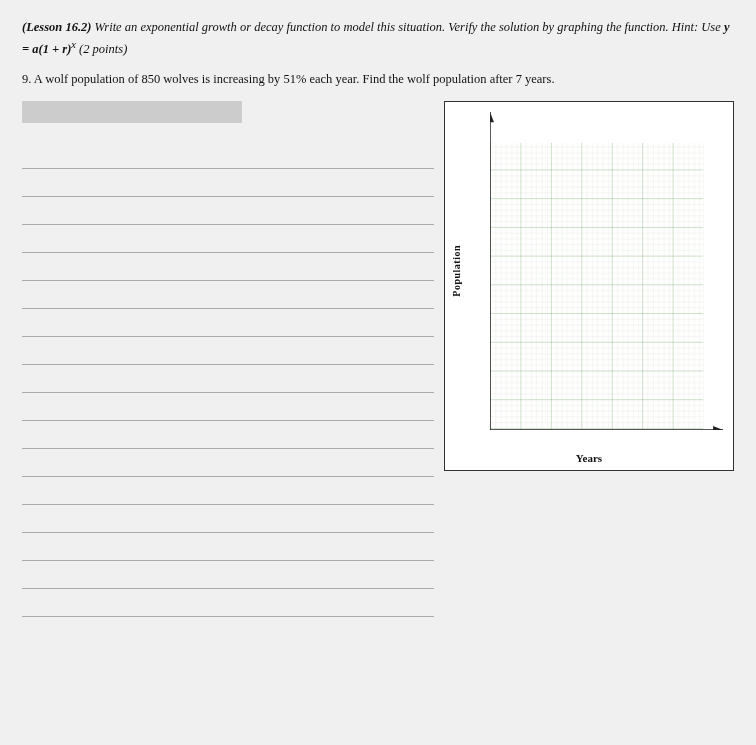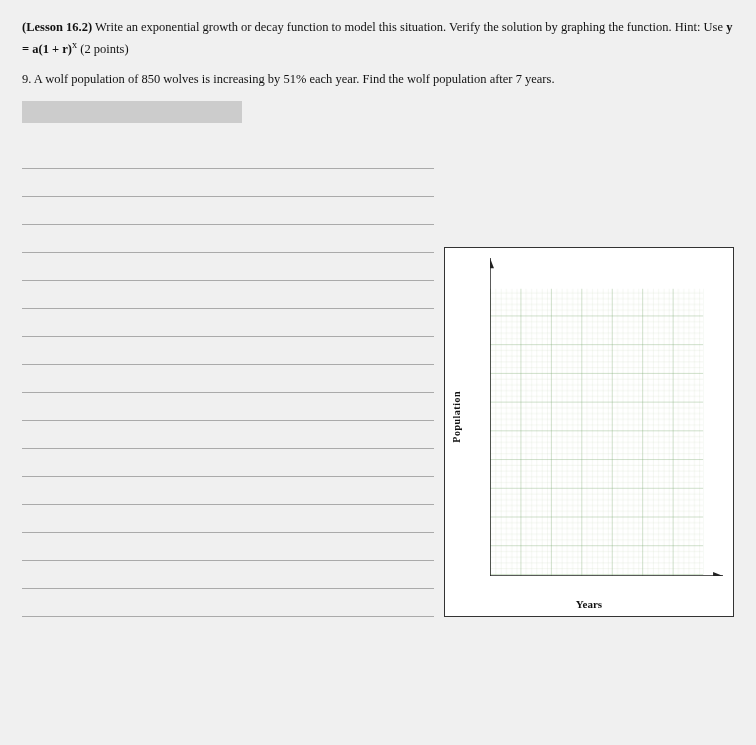--- a/index.html
+++ b/index.html
@@ -17,30 +17,31 @@
       height: 745px;
       background: #f0f0f0;
       padding: 18px 22px 18px 22px;
       position: relative;
     }
     .header-text {
       font-size: 12.5px;
       line-height: 1.55;
       margin-bottom: 12px;
       font-weight: normal;
+      font-style: italic;
     }
     .header-text .bold { font-weight: bold; }
     .question-line {
       font-size: 12.5px;
       margin-bottom: 14px;
     }
     .work-area {
       display: flex;
       flex-direction: row;
-      align-items: flex-end;
+      align-items: flex-start;
       gap: 0px;
     }
     .left-work {
       flex: 1;
       min-width: 300px;
       padding-right: 10px;
     }
     .answer-box {
       width: 220px;
       height: 22px;

